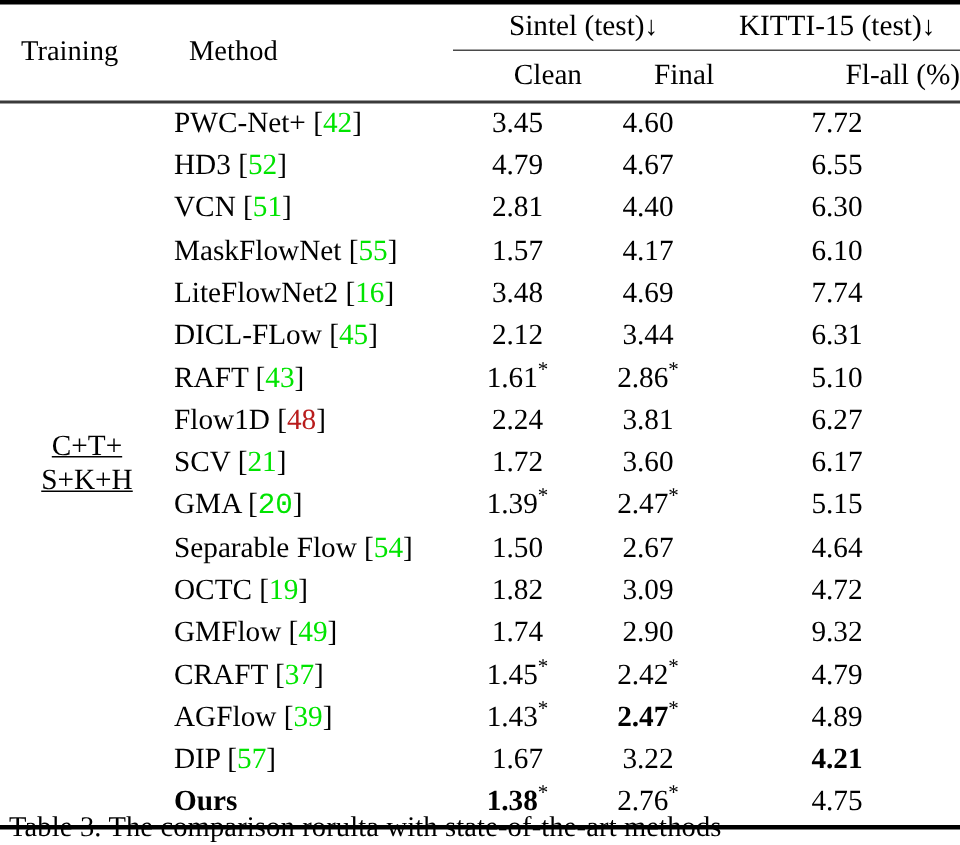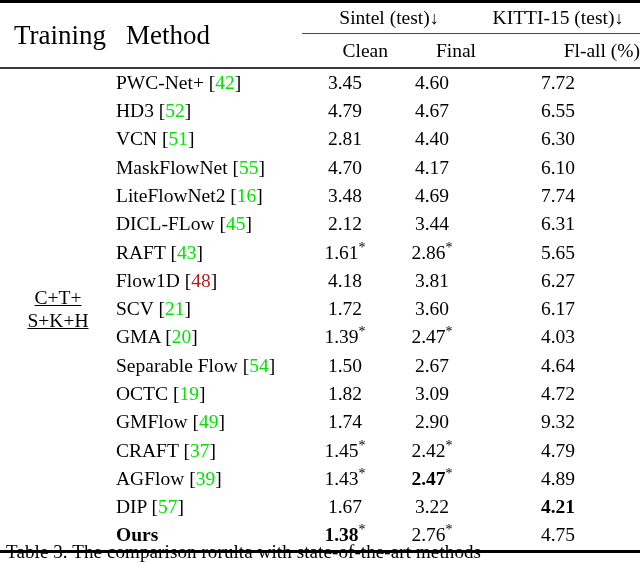--- a/index.html
+++ b/index.html
@@ -50,21 +50,21 @@
   }
   .hdr-underline{
     border-bottom:1.4px solid #4a4a4a;
   }
   .hdr-sub td{height:33px;}
   .hdr-sub .sub{
     text-align:right;
     font-size:19.5px;
   }
   .hdr-left{
-    font-size:27px;
+    font-size:19px;
     text-align:left;
   }
   .hdr-left.train{padding-left:14px;}
   .hdr-left.method{padding-left:10px;}
 
   .arrow{font-size:18px;}
 
   
   tr.data-row td{height:28.3px;}
   .cell-method{
@@ -172,59 +172,59 @@
           <td class="cell-num"><span>6.55</span></td>
         </tr>
         <tr class="data-row">
           <td class="cell-method"><span>VCN</span> <span class="brk">[</span><span class="cite" style="color: rgb(0, 228, 0);">51</span><span class="brk">]</span></td>
           <td class="cell-num"><span>2.81</span></td>
           <td class="cell-num"><span>4.40</span></td>
           <td class="cell-num"><span>6.30</span></td>
         </tr>
         <tr class="data-row">
           <td class="cell-method"><span>MaskFlowNet</span> <span class="brk">[</span><span class="cite" style="color: rgb(0, 228, 0);">55</span><span class="brk">]</span></td>
-          <td class="cell-num"><span>4.70</span></td>
+          <td class="cell-num"><span>1.57</span></td>
           <td class="cell-num"><span>4.17</span></td>
           <td class="cell-num"><span>6.10</span></td>
         </tr>
         <tr class="data-row">
           <td class="cell-method"><span>LiteFlowNet2</span> <span class="brk">[</span><span class="cite" style="color: rgb(0, 228, 0);">16</span><span class="brk">]</span></td>
           <td class="cell-num"><span>3.48</span></td>
           <td class="cell-num"><span>4.69</span></td>
           <td class="cell-num"><span>7.74</span></td>
         </tr>
         <tr class="data-row">
           <td class="cell-method"><span>DICL-FLow</span> <span class="brk">[</span><span class="cite" style="color: rgb(0, 228, 0);">45</span><span class="brk">]</span></td>
           <td class="cell-num"><span>2.12</span></td>
           <td class="cell-num"><span>3.44</span></td>
           <td class="cell-num"><span>6.31</span></td>
         </tr>
         <tr class="data-row">
           <td class="cell-method"><span>RAFT</span> <span class="brk">[</span><span class="cite" style="color: rgb(0, 228, 0);">43</span><span class="brk">]</span></td>
           <td class="cell-num"><span>1.61</span><span class="star">*</span></td>
           <td class="cell-num"><span>2.86</span><span class="star">*</span></td>
-          <td class="cell-num"><span>5.65</span></td>
+          <td class="cell-num"><span>5.10</span></td>
         </tr>
         <tr class="data-row">
           <td class="cell-method"><span>Flow1D</span> <span class="brk">[</span><span class="cite" style="color: #b91c1c;">48</span><span class="brk">]</span></td>
-          <td class="cell-num"><span>4.18</span></td>
+          <td class="cell-num"><span>2.24</span></td>
           <td class="cell-num"><span>3.81</span></td>
           <td class="cell-num"><span>6.27</span></td>
         </tr>
         <tr class="data-row">
           <td class="cell-method"><span>SCV</span> <span class="brk">[</span><span class="cite" style="color: rgb(0, 228, 0);">21</span><span class="brk">]</span></td>
           <td class="cell-num"><span>1.72</span></td>
           <td class="cell-num"><span>3.60</span></td>
           <td class="cell-num"><span>6.17</span></td>
         </tr>
         <tr class="data-row">
-          <td class="cell-method"><span>GMA</span> <span class="brk">[</span><span class="cite" style="color: rgb(0, 228, 0);">20</span><span class="brk">]</span></td>
+          <td class="cell-method"><span>GMA</span> <span class="brk">[</span><span class="cite" style="color: rgb(0, 228, 0); font-family: Liberation Mono, monospace;">20</span><span class="brk">]</span></td>
           <td class="cell-num"><span>1.39</span><span class="star">*</span></td>
           <td class="cell-num"><span>2.47</span><span class="star">*</span></td>
-          <td class="cell-num"><span>4.03</span></td>
+          <td class="cell-num"><span>5.15</span></td>
         </tr>
         <tr class="data-row">
           <td class="cell-method"><span>Separable Flow</span> <span class="brk">[</span><span class="cite" style="color: rgb(0, 228, 0);">54</span><span class="brk">]</span></td>
           <td class="cell-num"><span>1.50</span></td>
           <td class="cell-num"><span>2.67</span></td>
           <td class="cell-num"><span>4.64</span></td>
         </tr>
         <tr class="data-row">
           <td class="cell-method"><span>OCTC</span> <span class="brk">[</span><span class="cite" style="color: rgb(0, 228, 0);">19</span><span class="brk">]</span></td>
           <td class="cell-num"><span>1.82</span></td>

